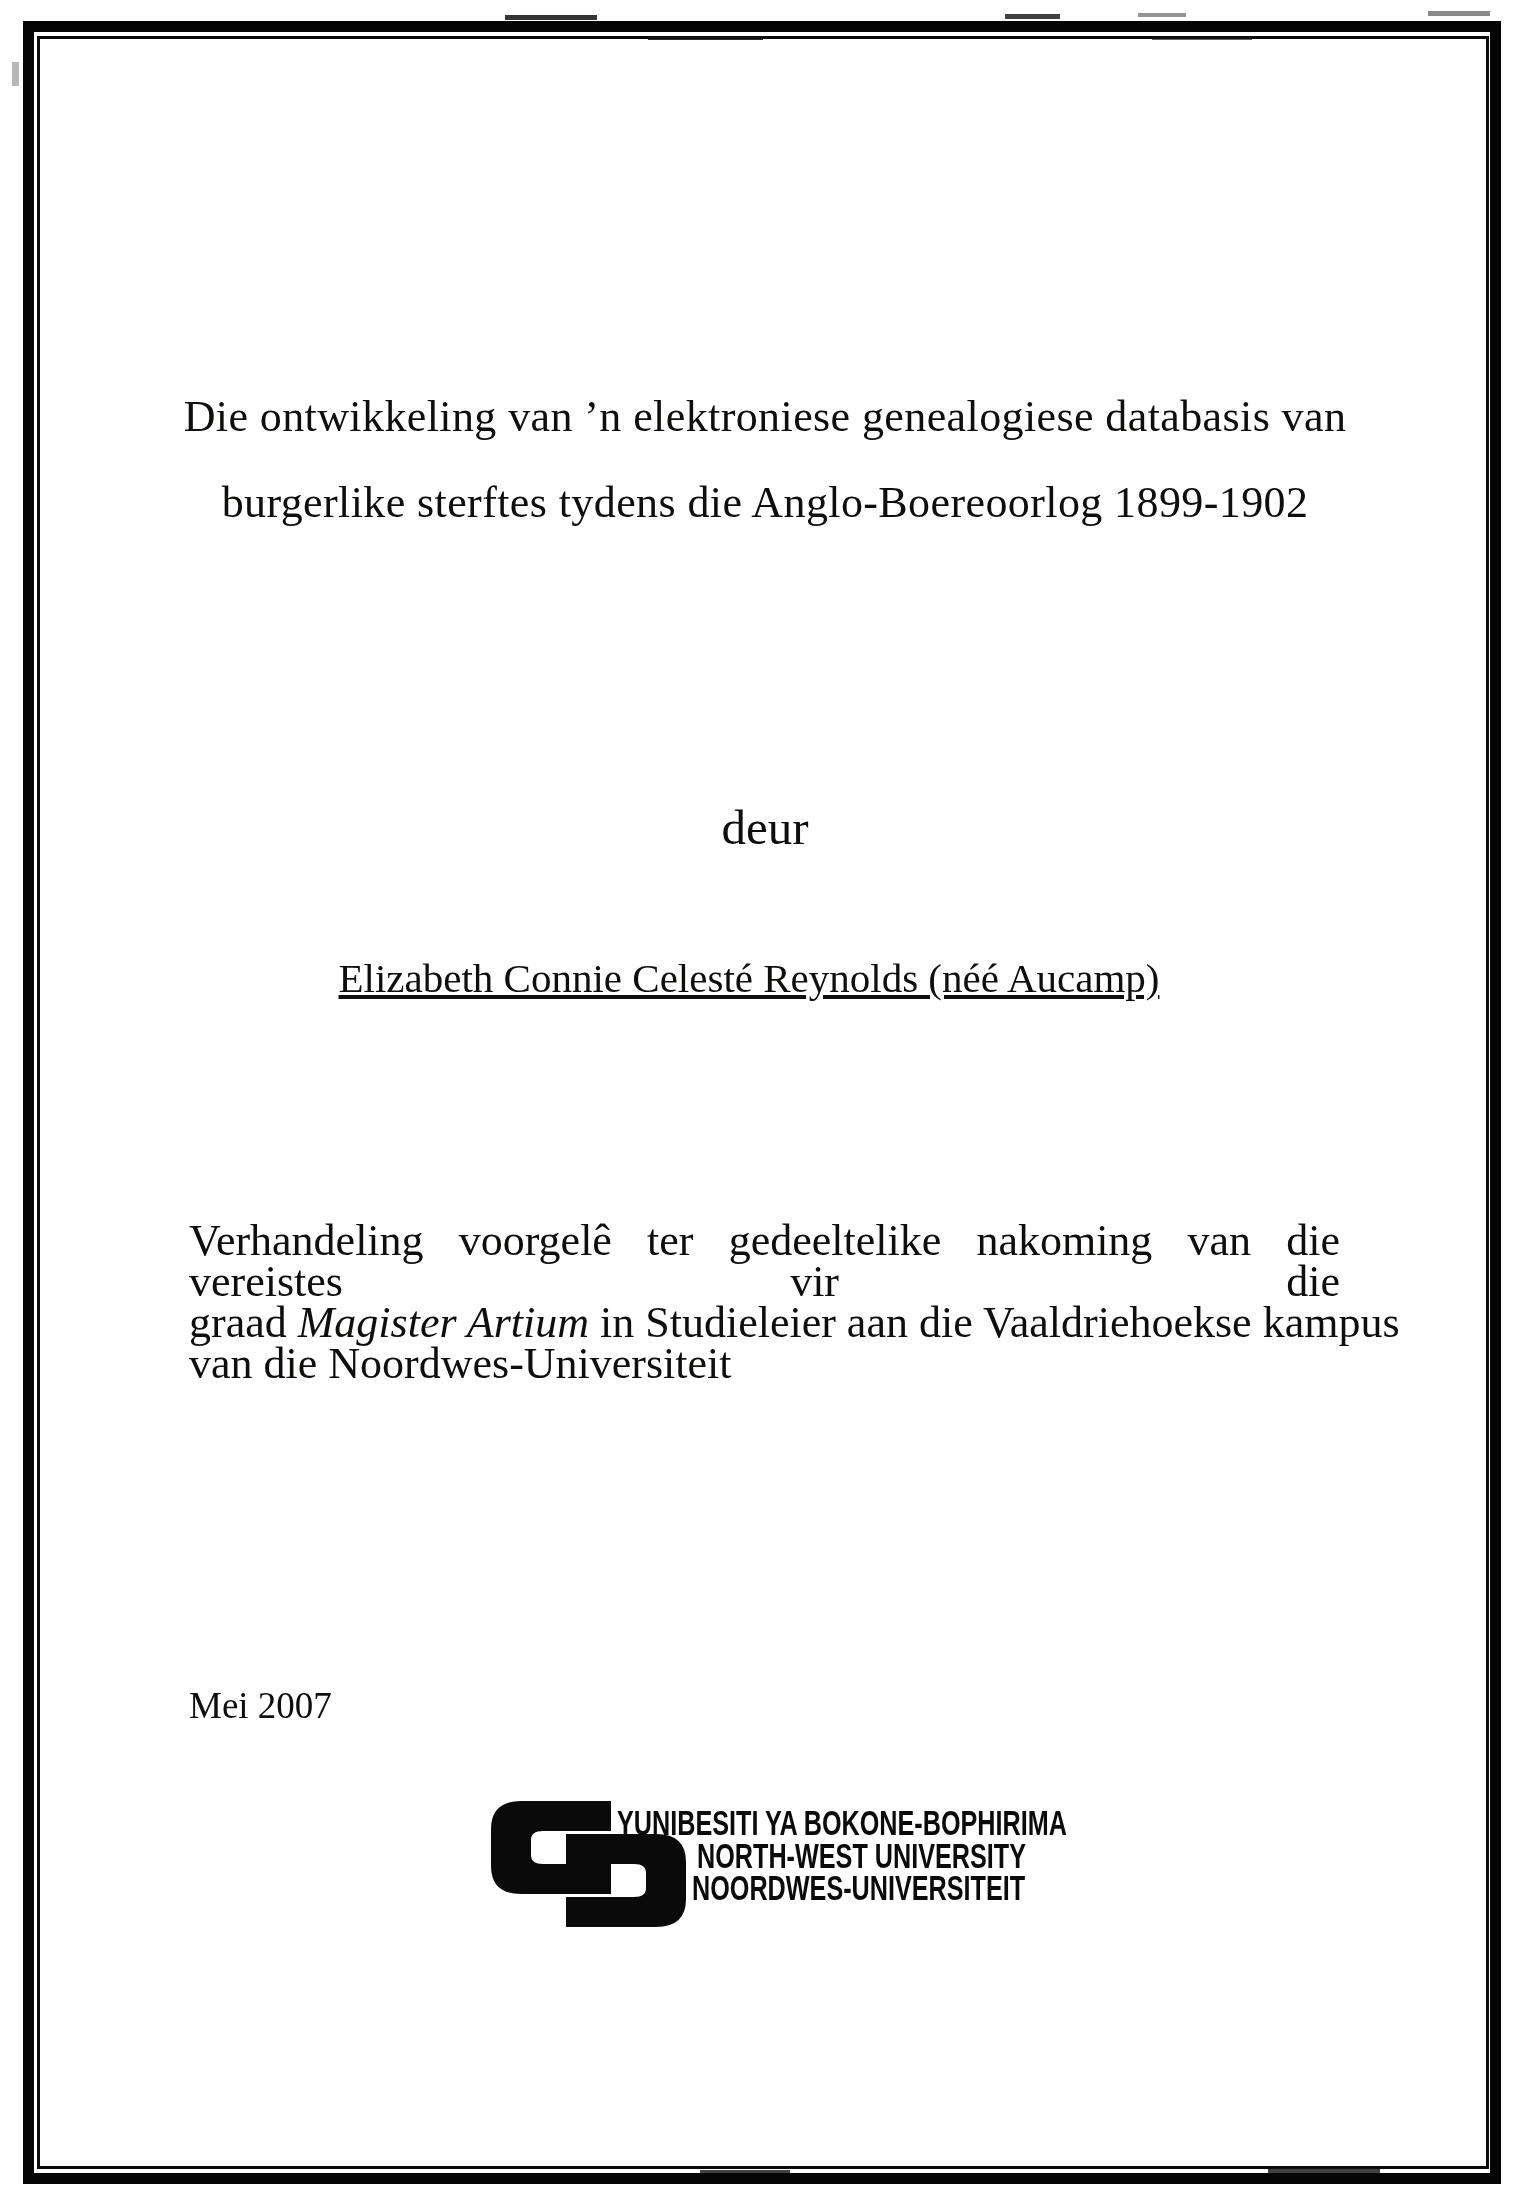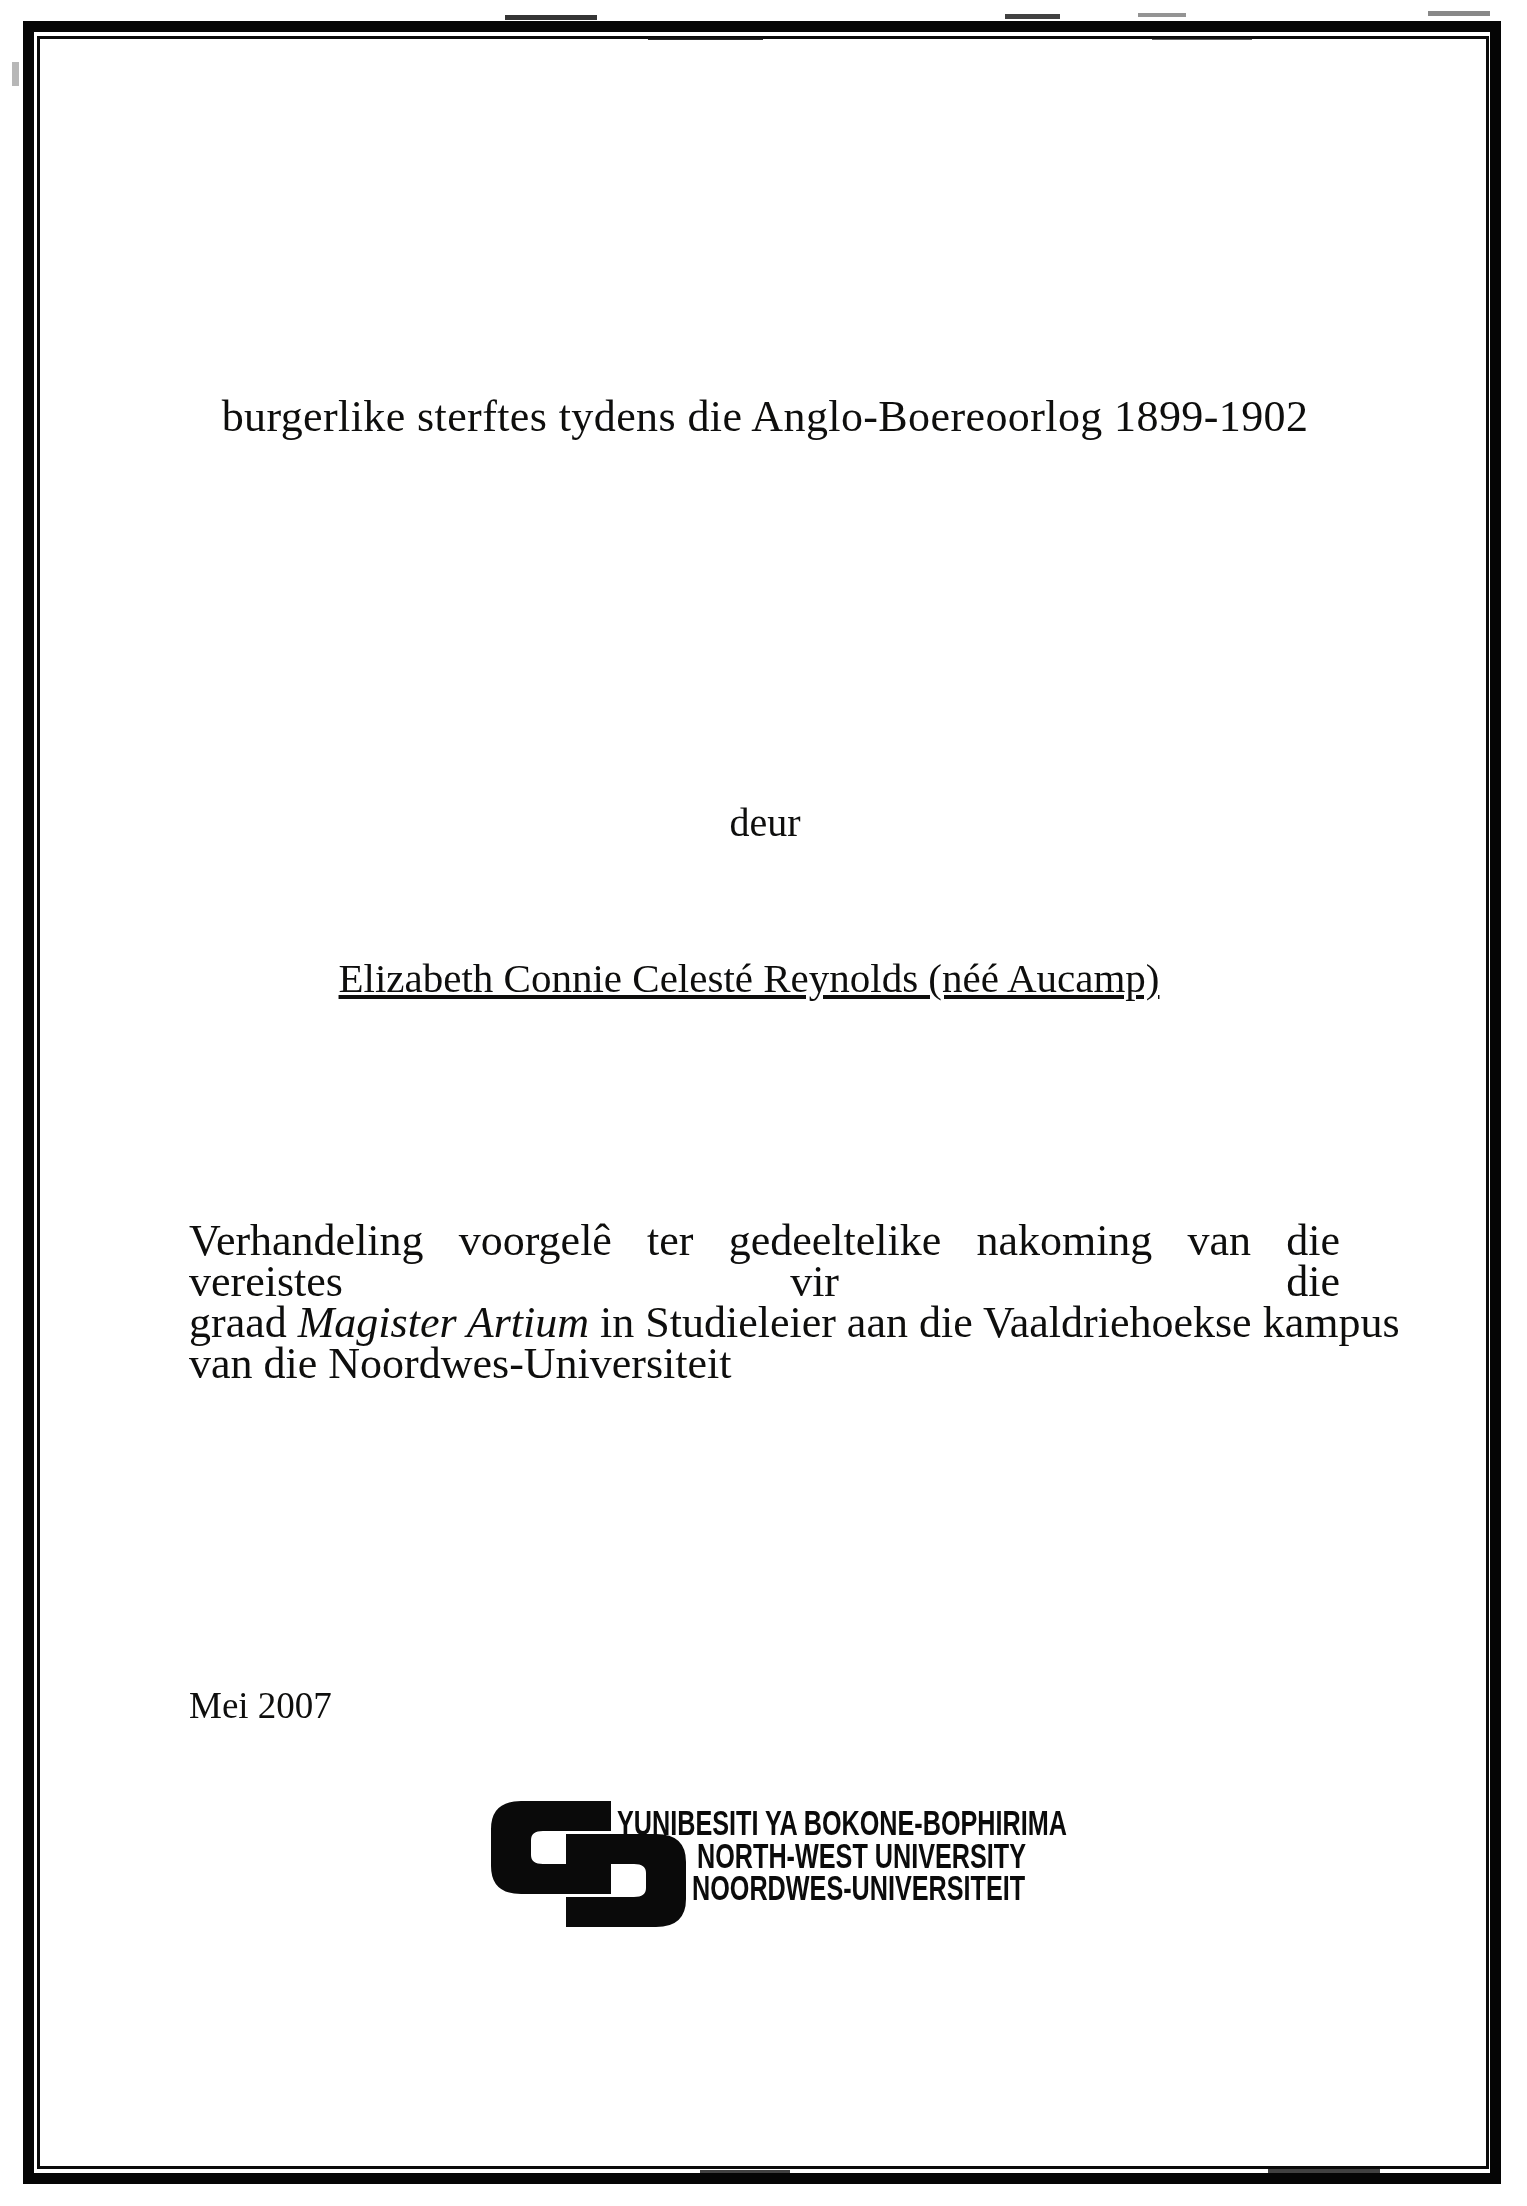--- a/index.html
+++ b/index.html
@@ -51,21 +51,21 @@
     line-height: 86px;
     letter-spacing: .4px;
   }
   .title div { white-space: nowrap; }
 
   .byline {
     position: absolute;
     left: 90px; top: 801px;
     width: 1350px;
     text-align: center;
-    font-size: 40px;
+    font-size: 49px;
     line-height: 1.1;
   }
 
   .author {
     position: absolute;
     left: 74px; top: 956px;
     width: 1350px;
     text-align: center;
     font-size: 41px;
     line-height: 1.1;
@@ -138,20 +138,21 @@
   <div class="art a2"></div>
   <div class="art a3"></div>
   <div class="art a4"></div>
   <div class="art a5"></div>
   <div class="art a6"></div>
   <div class="art a7"></div>
   <div class="art a8"></div>
   <div class="art a9"></div>
 
   <div class="title">
+    <div>Die ontwikkeling van ’n elektroniese genealogiese databasis van</div>
     <div>burgerlike sterftes tydens die Anglo-Boereoorlog 1899-1902</div>
   </div>
 
   <div class="byline">deur</div>
 
   <div class="author">Elizabeth Connie Celesté Reynolds (néé Aucamp)</div>
 
   <div class="statement">
     <div class="st-line1">Verhandeling voorgelê ter gedeeltelike nakoming van die vereistes vir die</div>
     <div class="st-line2"><span>graad </span><em>Magister Artium</em><span> in Studieleier aan die Vaaldriehoekse kampus</span></div>

